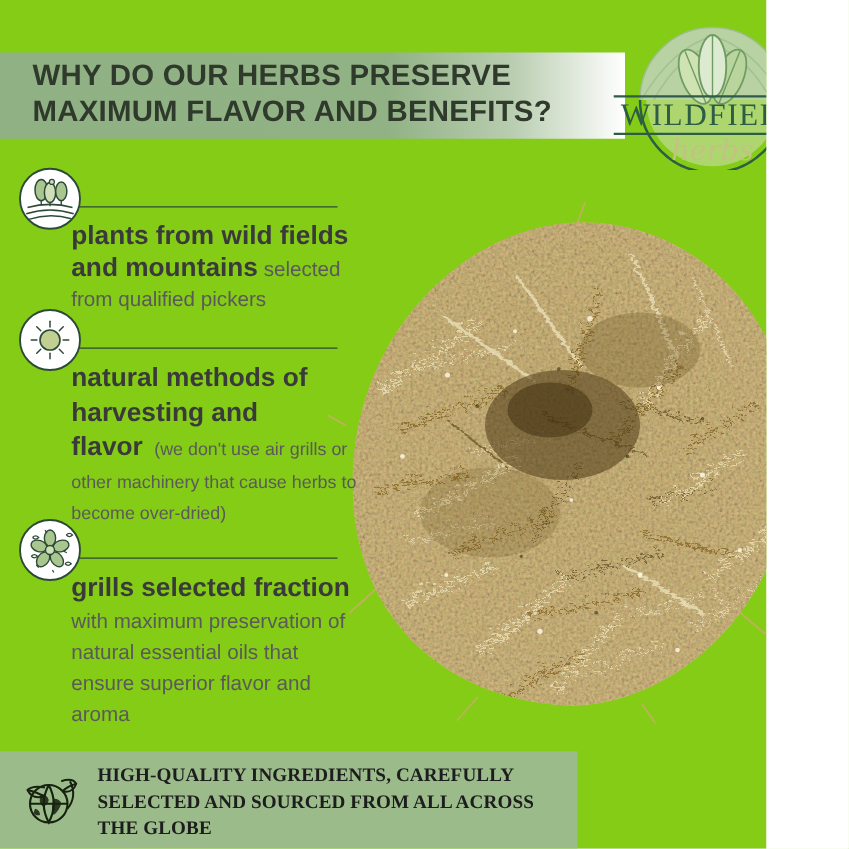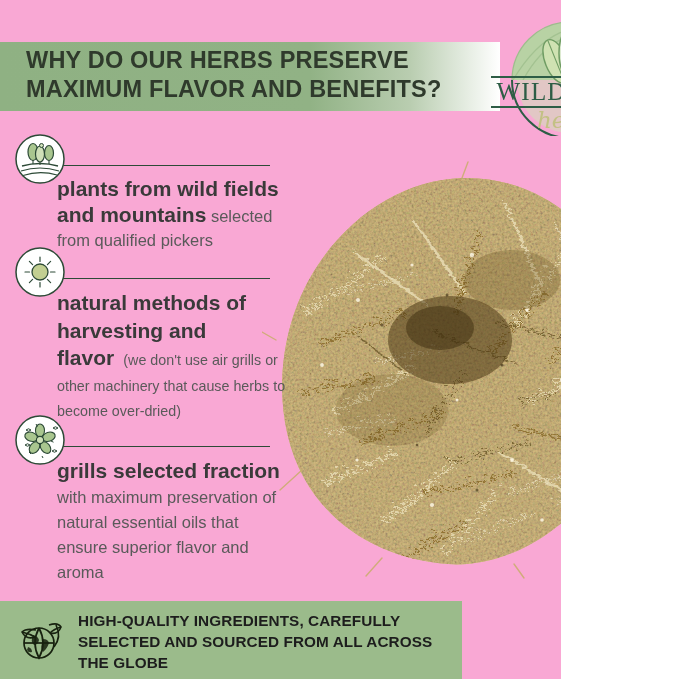--- a/index.html
+++ b/index.html
@@ -5,23 +5,23 @@
   html, body {
     margin: 0;
     padding: 0;
     background: #ffffff;
   }
   body {
     font-family: "Liberation Sans", sans-serif;
   }
   #page {
     position: relative;
-    width: 561px;
+    width: 613px;
     height: 679px;
-    background: #f9a8d4;
+    background: #84cc16;
     overflow: hidden;
   }
 
   
   #header-banner {
     position: absolute;
     left: 0;
     top: 42px;
     width: 500px;
     height: 69px;
@@ -131,20 +131,21 @@
   #banner-left-text {
     position: absolute;
     left: 78px;
     top: 9px;
     width: 376px;
     font-size: 15.3px;
     line-height: 21px;
     font-weight: bold;
     color: #1d1d1d;
     letter-spacing: 0.1px;
+    font-family: Liberation Serif, serif;
   }
   #banner-right-text {
     position: absolute;
     left: 31px;
     top: 9px;
     width: 172px;
     font-size: 15.3px;
     line-height: 21px;
     font-weight: bold;
     color: #1d1d1d;

